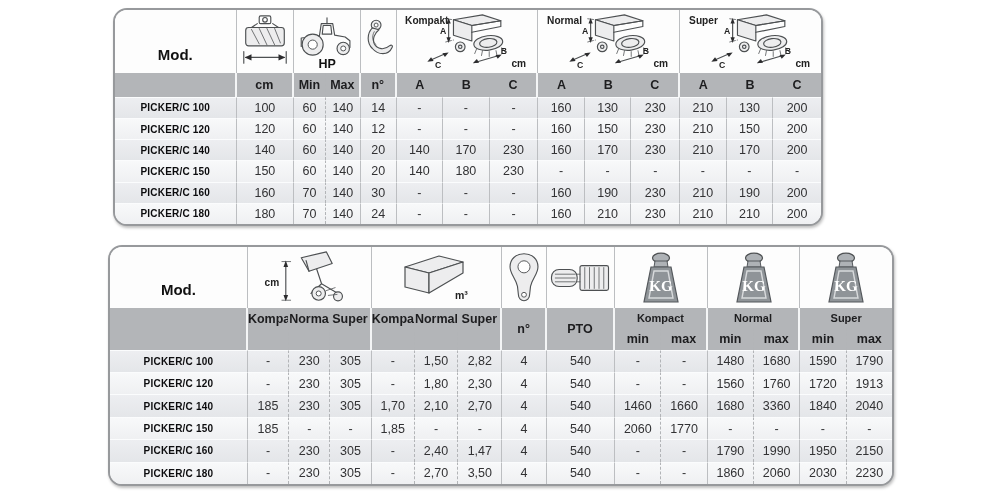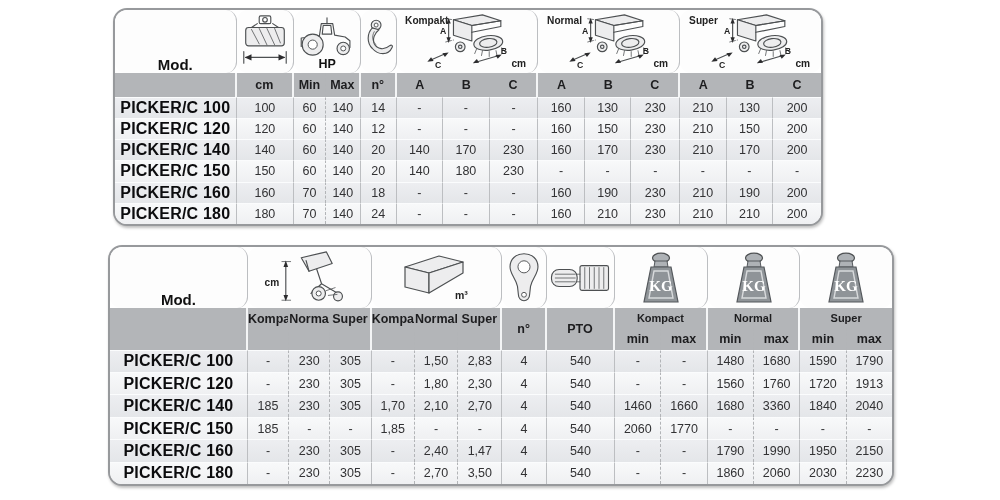--- a/index.html
+++ b/index.html
@@ -7,27 +7,27 @@
   .tbl-wrap{position:absolute;border:2px solid #97999c;border-radius:14px;overflow:hidden;background:#fff;box-shadow:1px 2px 3px rgba(0,0,0,.25);}
   .wrap1{left:113px;top:8px;width:706px;height:214px;}
   .wrap2{left:108px;top:245px;width:782px;height:237px;}
   table{width:100%;height:100%;border-collapse:separate;border-spacing:0;table-layout:fixed;}
   td{padding:0;margin:0;text-align:center;vertical-align:middle;font-size:12.5px;color:#323234;white-space:nowrap;overflow:hidden;}
   
   .bs{border-right:1px solid #bcbec1;}
   .bd{border-right:1px dashed #b2b4b7;}
   .bw{border-right:2px solid #f4f5f6;}
   
-  .icoRow td{background:#fdfdfd;border-radius:11px;}
+  .icoRow td{background:#fdfdfd;}
   .band td{background:#b3b5b8;font-weight:700;color:#1d1d1f;font-size:12.5px;}
   .r0 td{background:linear-gradient(#edeef1,#e4e6e9);}
   .r1 td{background:linear-gradient(#f8f9fa,#eff0f2);}
   .dr td{border-top:1px solid #fbfcfd;}
-  .model{font-weight:700;font-size:16px;color:#0c0c0e;letter-spacing:.2px;}
-  .modHead{font-weight:700;font-size:15px;color:#111;vertical-align:bottom;}
+  .model{font-weight:700;font-size:10px;color:#0c0c0e;letter-spacing:.2px;}
+  .modHead{font-weight:700;font-size:15px;color:#111;vertical-align:bottom;padding-bottom:10px;}
   .btop{vertical-align:top;padding-top:4px;font-size:11px;}
   .big{font-size:14px;}
   .mm{font-size:13px;}
   .icostack{display:flex;flex-direction:column;align-items:center;justify-content:flex-end;height:100%;padding-bottom:2px;box-sizing:border-box;}
   .hp{font-weight:700;font-size:12.5px;color:#111;line-height:1;}
   
   svg{display:block;margin:0 auto;}
   .ln{stroke:#4d5052;stroke-width:1.2;fill:none;stroke-linejoin:round;stroke-linecap:round;}
   .thin{stroke-width:.8;}
   .fl{fill:#ededee;stroke:#4d5052;stroke-width:1.2;stroke-linejoin:round;}
@@ -261,21 +261,21 @@
   <td class="bs">-</td>
   <td class="bs">-</td>
   <td class="bs">-</td>
   <td>-</td>
 </tr>
 <tr class="dr r0" style="height:21px">
   <td class="bs model">PICKER/C 160</td>
   <td class="bs">160</td>
   <td class="bd">70</td>
   <td class="bs">140</td>
-  <td class="bs">18</td>
+  <td class="bs">30</td>
   <td class="bs">-</td>
   <td class="bs">-</td>
   <td class="bs">-</td>
   <td class="bs">160</td>
   <td class="bs">190</td>
   <td class="bs">230</td>
   <td class="bs">210</td>
   <td class="bs">190</td>
   <td>200</td>
 </tr>
@@ -414,21 +414,21 @@
   <td class="mm">max</td>
 </tr>
 
 <tr class="dr r0" style="height:22px">
   <td class="bs model">PICKER/C 100</td>
   <td class="bd">-</td>
   <td class="bd">230</td>
   <td class="bs">305</td>
   <td class="bd">-</td>
   <td class="bd">1,50</td>
-  <td class="bs">2,83</td>
+  <td class="bs">2,82</td>
   <td class="bs">4</td>
   <td class="bs">540</td>
   <td class="bd">-</td>
   <td class="bs">-</td>
   <td class="bd">1480</td>
   <td class="bs">1680</td>
   <td class="bd">1590</td>
   <td>1790</td>
 </tr>
 <tr class="dr r1" style="height:22px">

